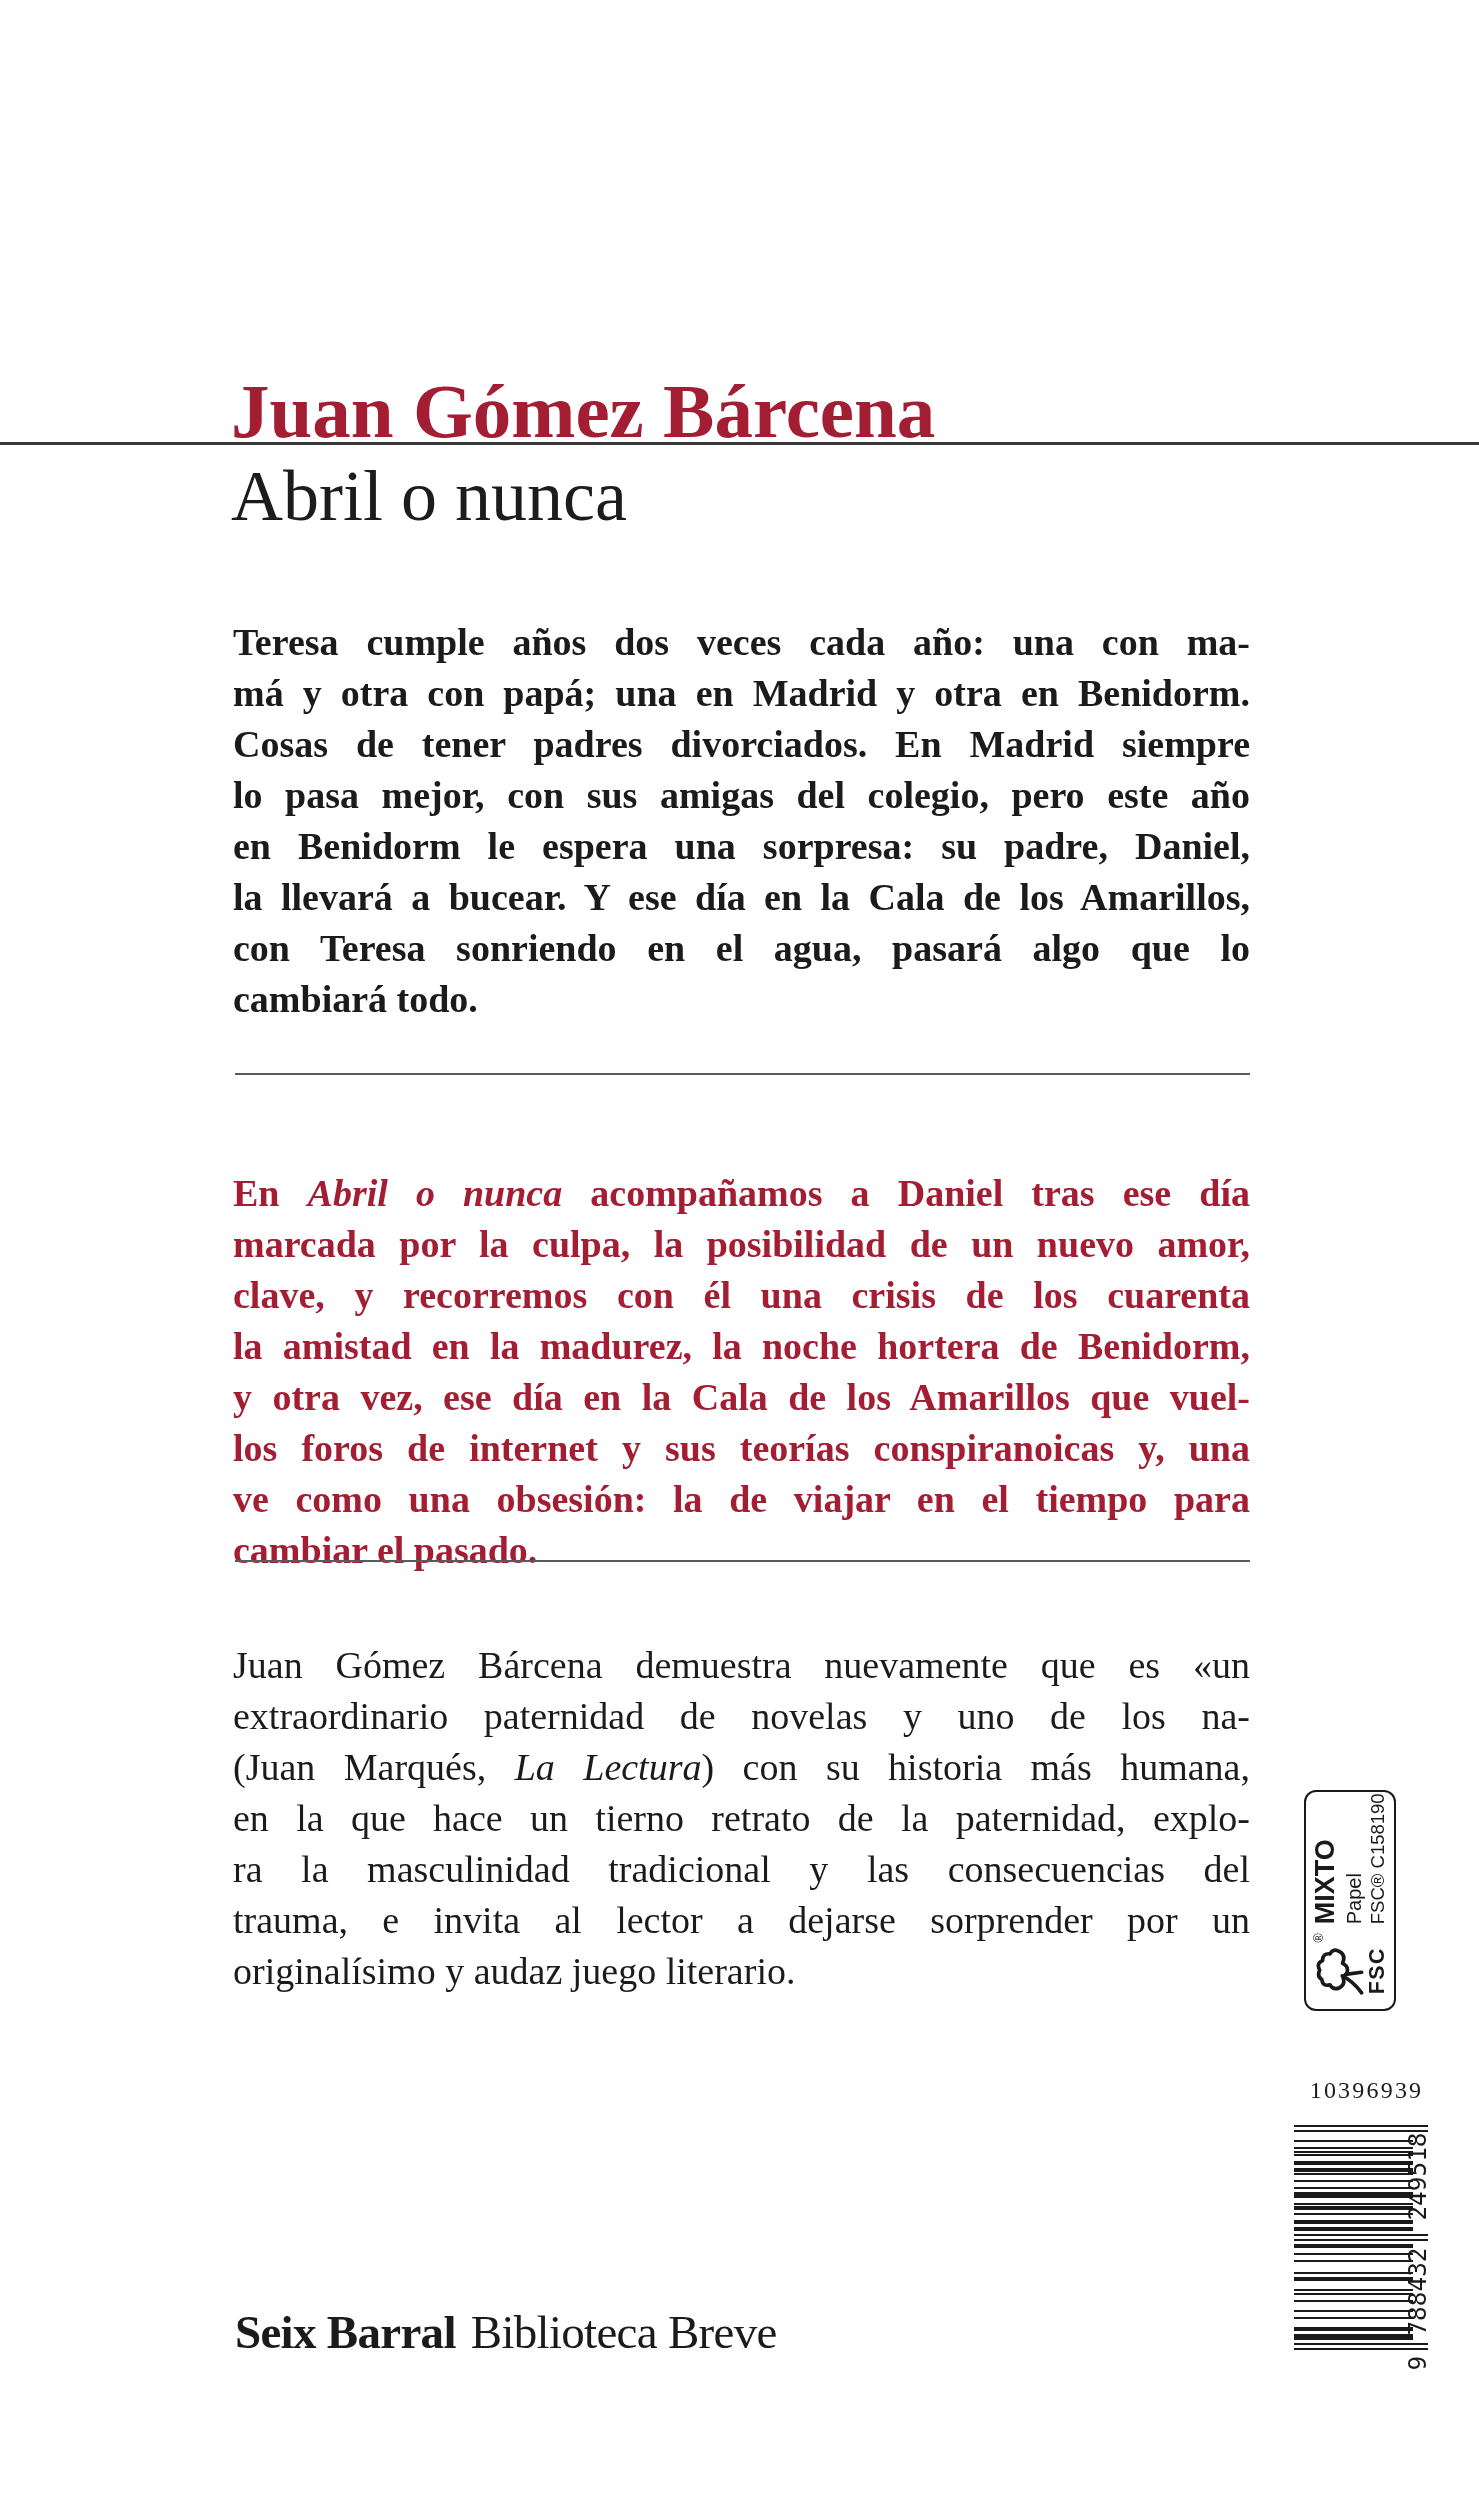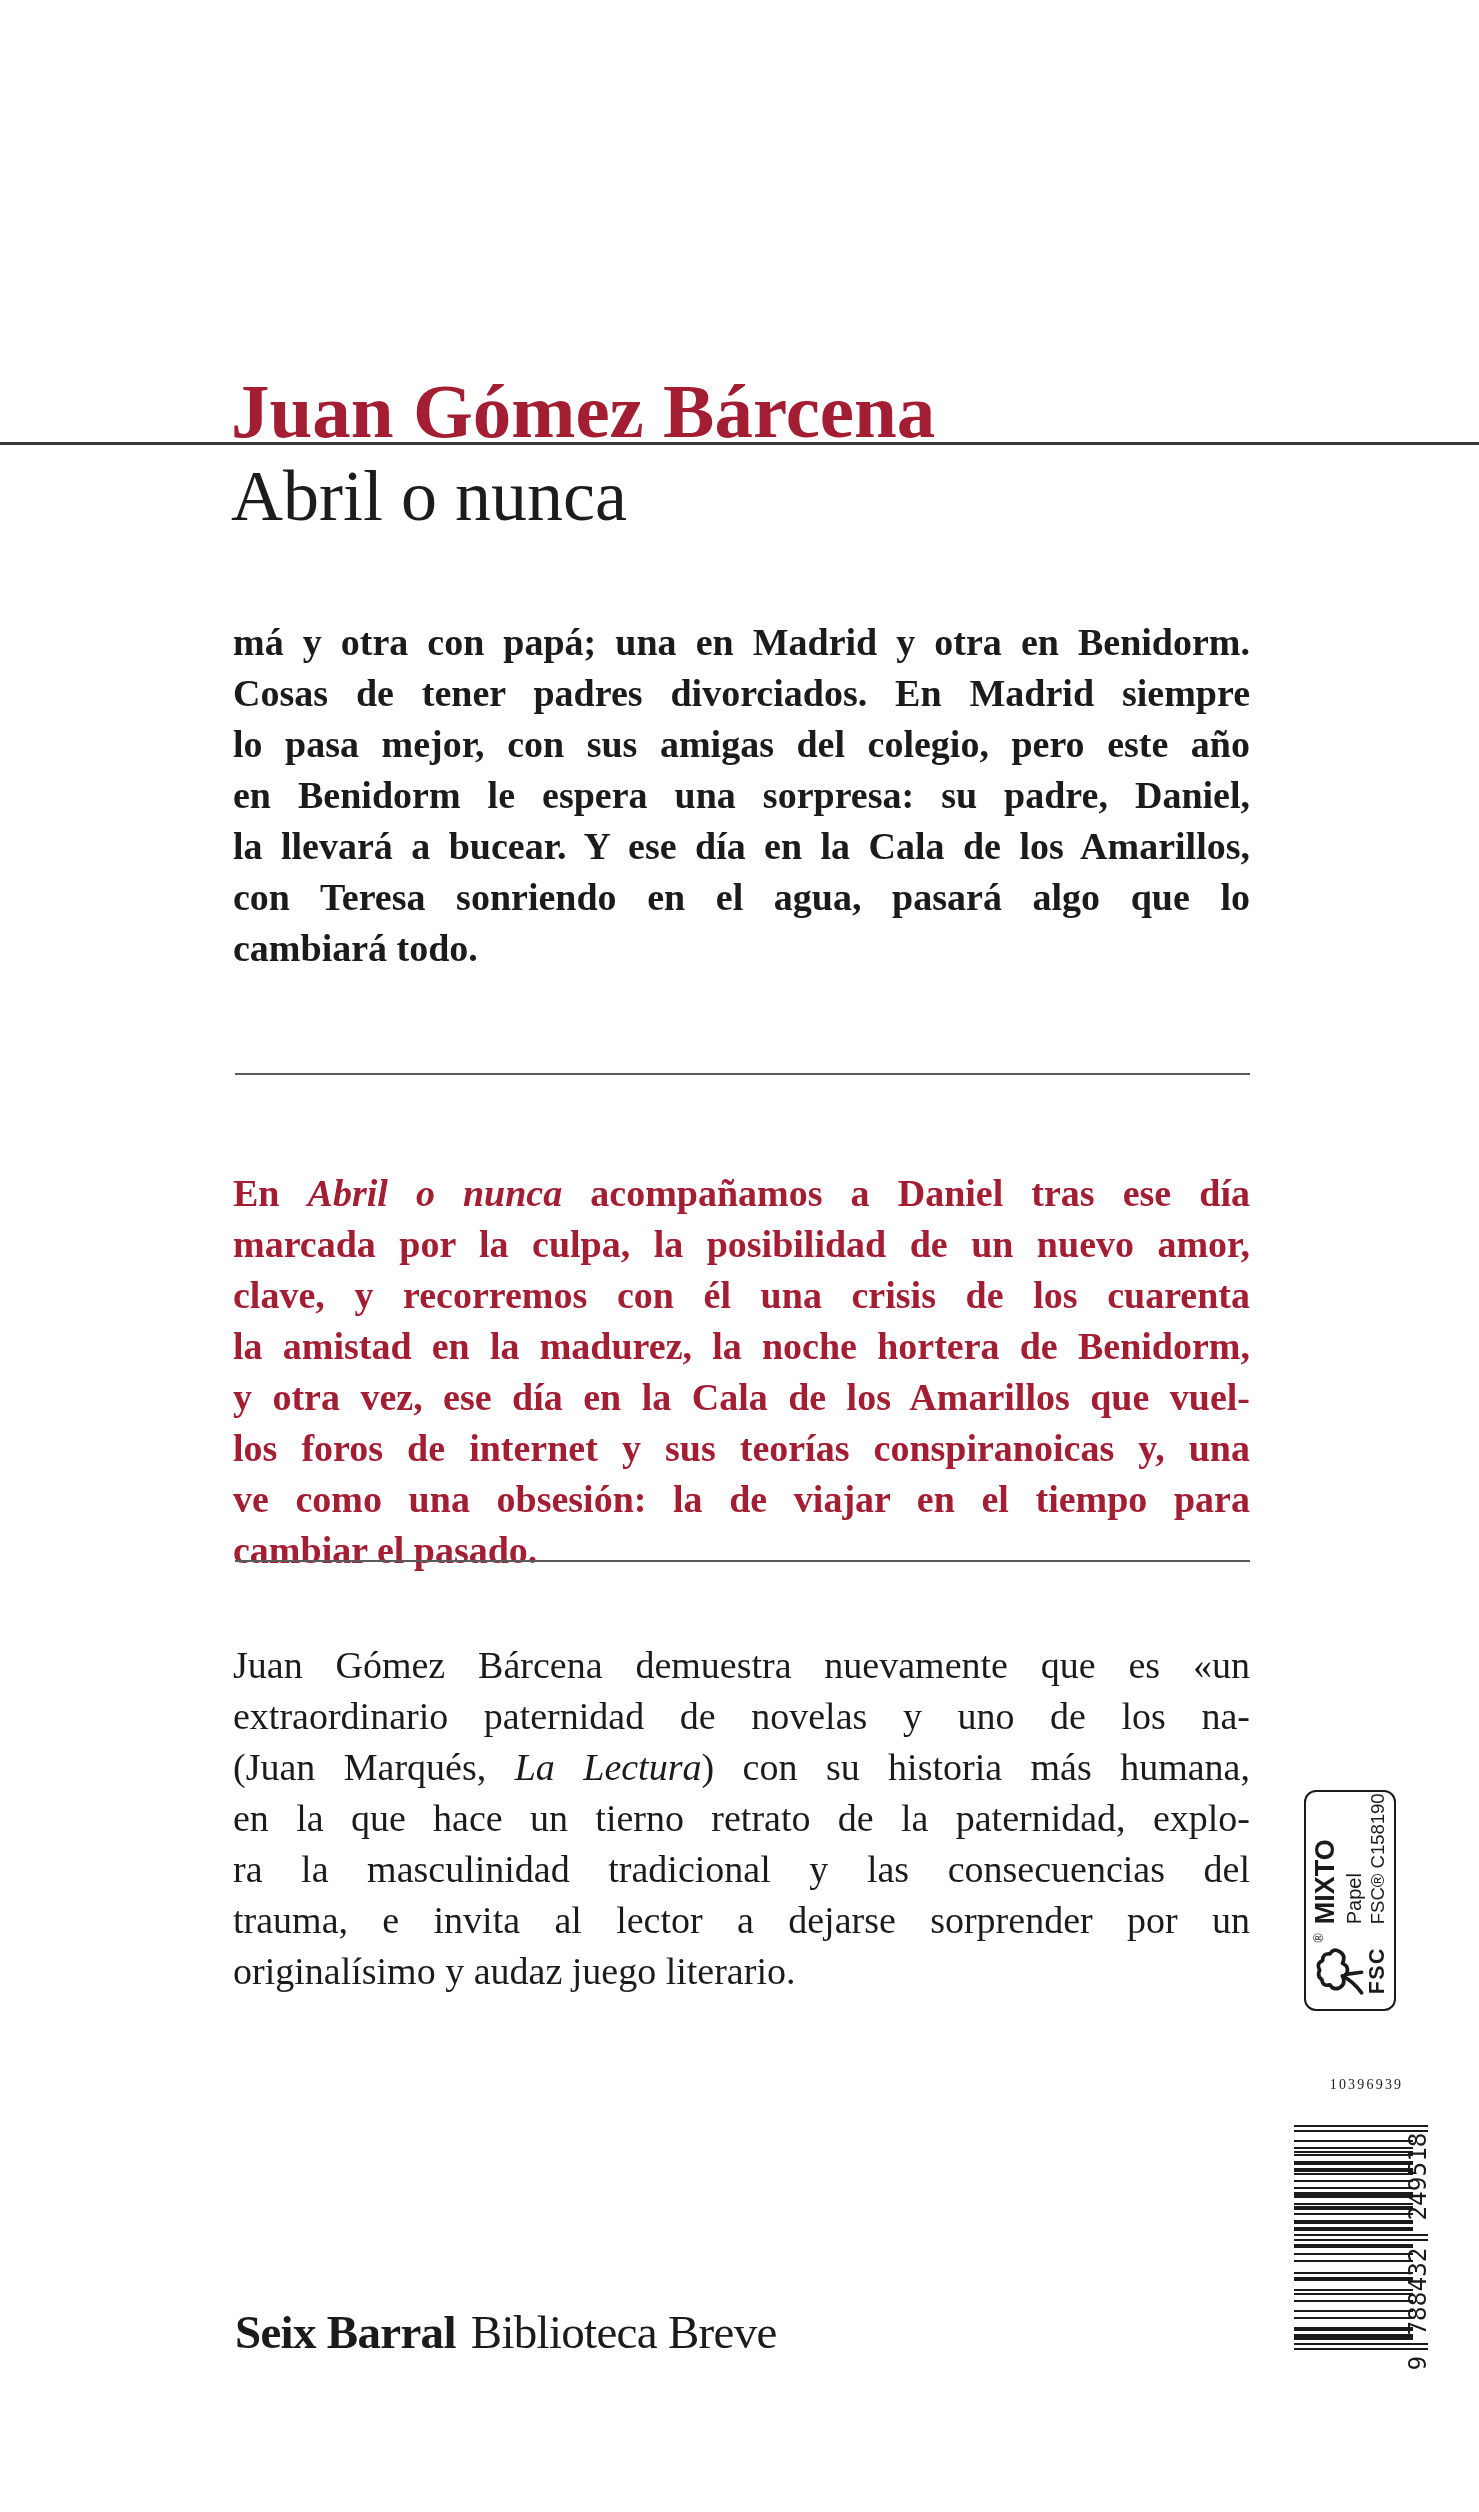--- a/index.html
+++ b/index.html
@@ -44,21 +44,21 @@
   .fsc-reg{position:absolute;right:-1.5px;top:0;font-size:12.6px;}
   .fsc-tree{position:absolute;left:0;top:4.4px;}
   .fsc-word{position:absolute;left:4.4px;bottom:-1.5px;font-size:21.4px;font-weight:bold;letter-spacing:1.5px;}
   .fsc-text-col{display:flex;flex-direction:column;gap:5.2px;min-width:0;}
   .fsc-type{font-size:27px;font-weight:bold;line-height:1;}
   .fsc-material{font-size:20px;line-height:1;}
   .fsc-license{font-size:18.5px;line-height:1;white-space:nowrap;}
 
   .product-code{
     position:absolute;left:1300px;top:2077px;width:133px;text-align:center;
-    font-size:14px;letter-spacing:2.2px;color:#1b1b1b;
+    font-size:24px;letter-spacing:2.2px;color:#1b1b1b;
   }
 
   
   .barcode-wrap{position:absolute;left:1294px;top:2121px;width:141px;height:251px;}
   .barcode-inner{
     position:absolute;left:0;top:0;width:251px;height:141px;
     transform:translateY(251px) rotate(-90deg);transform-origin:top left;
   }
   .barcode-bars{position:absolute;left:0;top:0;width:251px;height:141px;}
   .barcode-bars .bar{position:absolute;top:0;background:#1a1a1a;}
@@ -79,20 +79,21 @@
 <body>
 
 <div class="page">
 
   <div class="top-rule"></div>
 
   <div class="author">Juan Gómez Bárcena</div>
   <div class="booktitle">Abril o nunca</div>
 
   <div class="para p-synopsis">
+    <div class="jline">Teresa cumple años dos veces cada año: una con ma-</div>
     <div class="jline">má y otra con papá; una en Madrid y otra en Benidorm.</div>
     <div class="jline">Cosas de tener padres divorciados. En Madrid siempre</div>
     <div class="jline">lo pasa mejor, con sus amigas del colegio, pero este año</div>
     <div class="jline">en Benidorm le espera una sorpresa: su padre, Daniel,</div>
     <div class="jline">la llevará a bucear. Y ese día en la Cala de los Amarillos,</div>
     <div class="jline">con Teresa sonriendo en el agua, pasará algo que lo</div>
     <div class="jline jlast">cambiará todo.</div>
   </div>
 
   <div class="thin-rule rule-2"></div>

